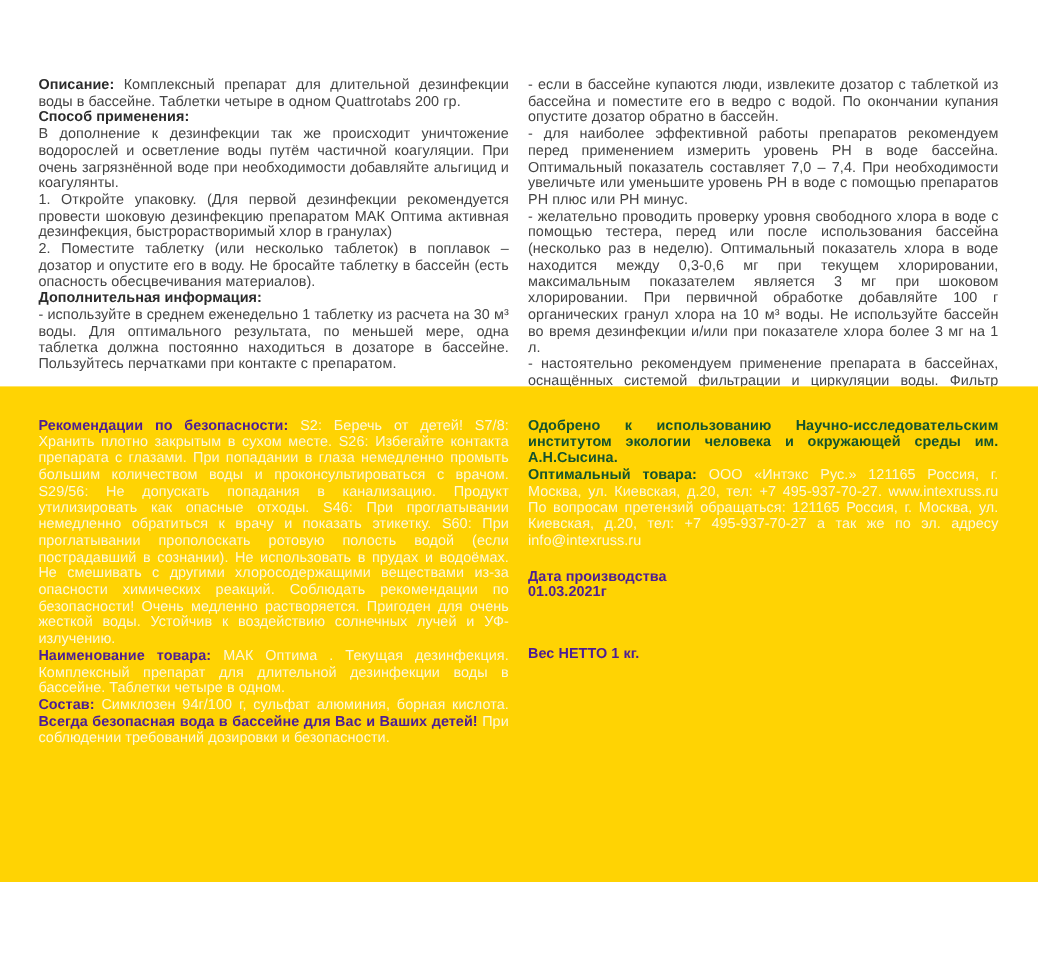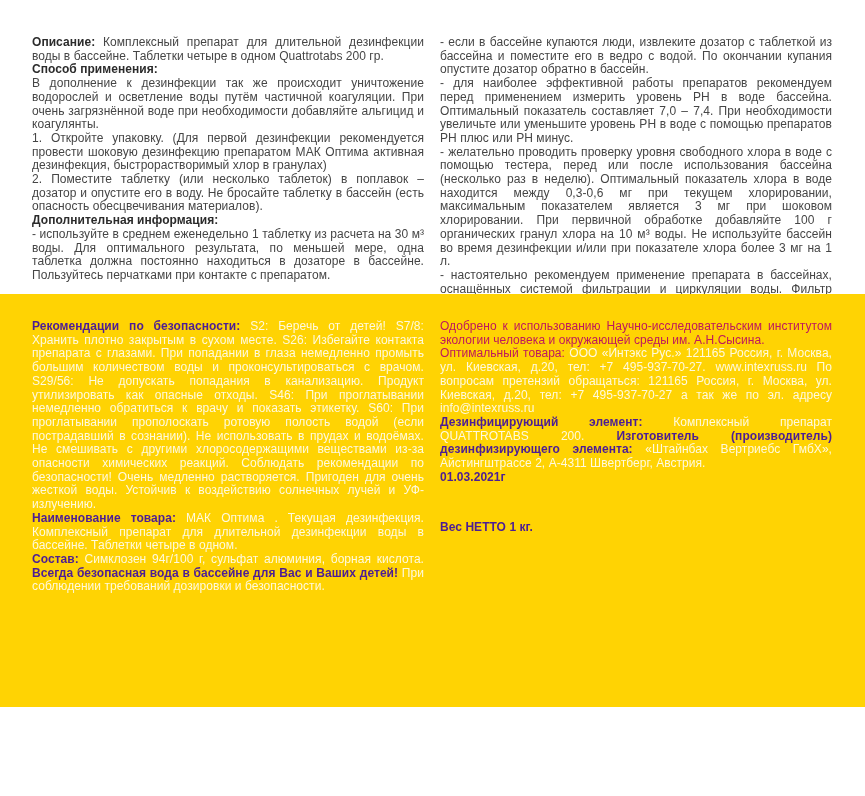--- a/index.html
+++ b/index.html
@@ -24,31 +24,32 @@
     margin:0;
     font-size:12px;
     line-height:13.7px;
     text-align:justify;
     letter-spacing:0.05px;
   }
   
   .white-section{
     height:294px;
     padding-top:36px;
+    margin-top:28px;
   }
   .white-section .para{color:#454545;}
   .white-section .b{font-weight:700;color:#2b2b2b;}
   
   .yellow-section{
     height:413px;
     padding-top:26px;
   }
   .yellow-section .para{color:rgba(255,255,255,0.87);}
   .yellow-section .b{font-weight:700;color:#4c1d95;}
-  .yellow-section .db{font-weight:400;color:#be185d;}
+  .yellow-section .db{font-weight:700;color:#14532d;}
 </style>
 </head>
 <body>
 
 <div class="sheet">
 
   <div class="section white-section">
     <div class="section-inner">
       <div class="col">
           <p class="para"><span class="b">Описание: </span><span>Комплексный препарат для длительной дезинфекции воды в бассейне. Таблетки четыре в одном Quattrotabs 200 гр.</span></p>
@@ -71,20 +72,20 @@
   <div class="section yellow-section" style="background: rgb(255, 211, 3);">
     <div class="section-inner">
       <div class="col">
           <p class="para"><span class="b">Рекомендации по безопасности: </span><span>S2: Беречь от детей! S7/8: Хранить плотно закрытым в сухом месте. S26: Избегайте контакта препарата с глазами. При попадании в глаза немедленно промыть большим количеством воды и проконсультироваться с врачом. S29/56: Не допускать попадания в канализацию. Продукт утилизировать как опасные отходы. S46: При проглатывании немедленно обратиться к врачу и показать этикетку. S60: При проглатывании прополоскать ротовую полость водой (если пострадавший в сознании). Не использовать в прудах и водоёмах. Не смешивать с другими хлоросодержащими веществами из-за опасности химических реакций. Соблюдать рекомендации по безопасности! Очень медленно растворяется. Пригоден для очень жесткой воды. Устойчив к воздействию солнечных лучей и УФ-излучению.</span></p>
           <p class="para"><span class="b">Наименование товара: </span><span>МАК Оптима . Текущая дезинфекция. Комплексный препарат для длительной дезинфекции воды в бассейне. Таблетки четыре в одном.</span></p>
           <p class="para"><span class="b">Состав: </span><span>Симклозен 94г/100 г, сульфат алюминия, борная кислота. </span><span class="b">Всегда безопасная вода в бассейне для Вас и Ваших детей! </span><span>При соблюдении требований дозировки и безопасности.</span></p>
         </div>
       <div class="col">
           <p class="para"><span class="db">Одобрено к использованию Научно-исследовательским институтом экологии человека и окружающей среды им. А.Н.Сысина.</span></p>
           <p class="para"><span class="db">Оптимальный товара: </span><span>ООО «Интэкс Рус.» 121165 Россия, г. Москва, ул. Киевская, д.20, тел: +7 495-937-70-27. www.intexruss.ru По вопросам претензий обращаться: 121165 Россия, г. Москва, ул. Киевская, д.20, тел: +7 495-937-70-27 а так же по эл. адресу info@intexruss.ru</span></p>
-          <p class="para"><span class="b">Дезинфицирующий элемент: </span><span>Комплексный препарат QUATTROTABS 200. </span><span class="b">Изготовитель (производитель) дезинфизирующего элемента: </span><span>«Штайнбах Вертриебс ГмбХ», Айстингштрассе 2, А-4311 Швертберг, Австрия.</span></p>
+          <p class="para" style="margin-top: 16px;"><span class="b">Дата производства</span></p>
           <p class="para"><span class="b">01.03.2021г</span></p>
           <p class="para" style="margin-top: 37px;"><span class="b">Вес НЕТТО 1 кг.</span></p>
         </div>
     </div>
   </div>
 
 </div>
 
 </body></html>

